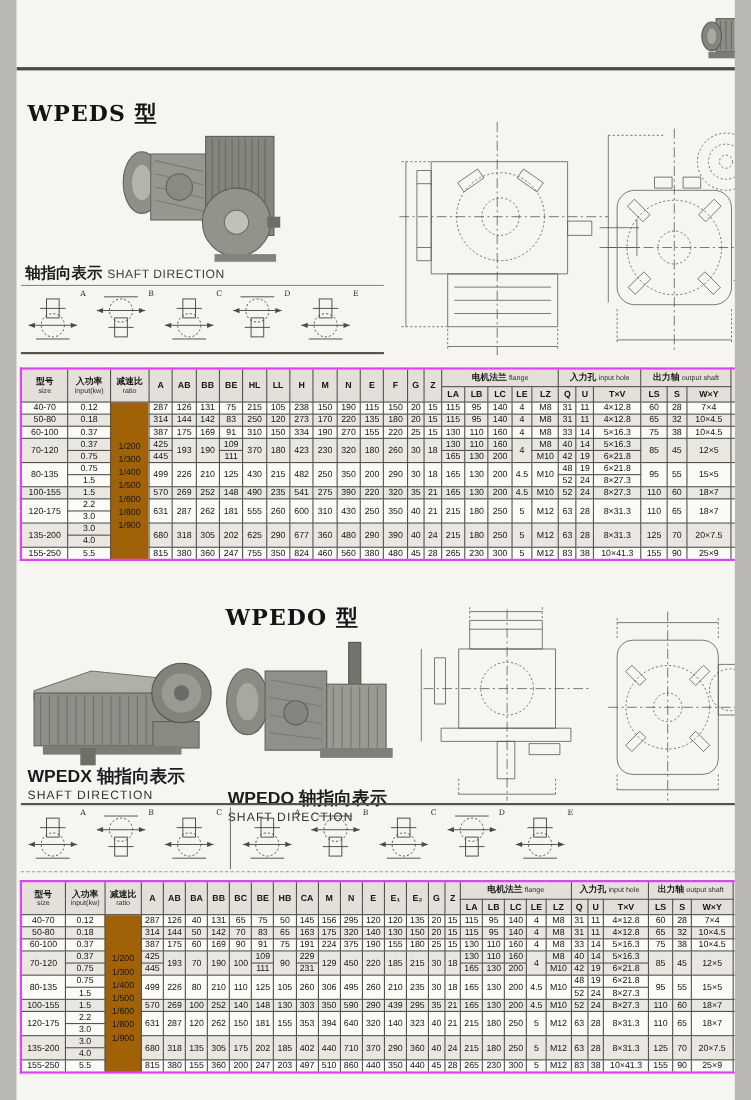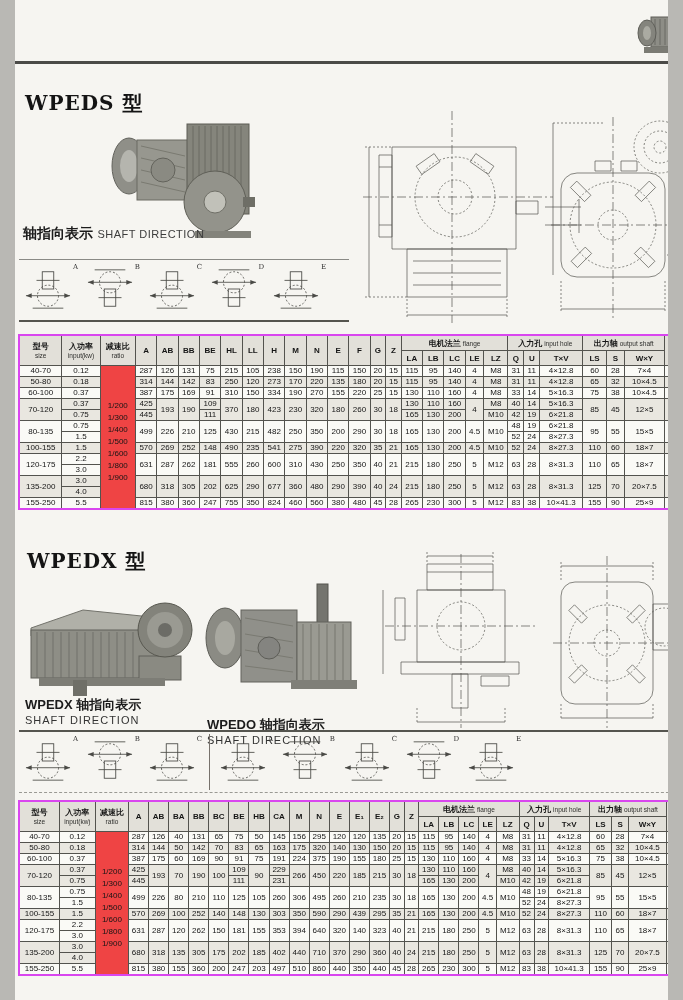--- a/index.html
+++ b/index.html
@@ -4,21 +4,21 @@
 <style>
   *{margin:0;padding:0;box-sizing:border-box}
   html,body{background:#b9b8b4}
   #page{position:relative;width:653px;height:1000px;margin:0 auto;background:#f6f5f1;overflow:hidden;
         font-family:"Liberation Sans",sans-serif;color:#1a1a1a}
   .topline{position:absolute;left:0;top:61px;width:683px;height:3px;background:#4b4b48}
   .abs{position:absolute}
   .model-title{font-family:"DejaVu Serif",serif;font-weight:bold;font-size:20px;letter-spacing:1px;color:#141414}
   .shaft-zh{font-weight:bold;font-size:14px;color:#1c1c1c}
   .shaft-en{font-size:11px;color:#3c3c3c;letter-spacing:.5px}
-  .shaft-zh2{font-weight:bold;font-size:13px;color:#1c1c1c}
+  .shaft-zh2{font-weight:bold;font-size:16px;color:#1c1c1c}
   .shaft-en2{font-size:11px;color:#333;letter-spacing:1px}
 
   
   .strip{display:flex;align-items:center}
   #strip1{left:4px;top:259px;width:330px;height:63px;border-top:1px solid #8a8a86;border-bottom:2px solid #55554f}
   #strip2{left:4px;top:730px;width:675px;height:63px;border-top:2px solid #55554f;border-bottom:1px dashed #9a9a94}
   .shaft-cell{position:relative;width:62px;height:56px;flex:0 0 auto}
   .shaft-cell svg{position:absolute;left:4px;top:4px}
   .shaft-cell.flip svg{transform:scale(1,-1)}
   .diag-label{position:absolute;right:3px;top:1px;font-size:7px;color:#333;font-family:"DejaVu Serif",serif}
@@ -26,21 +26,21 @@
   .strip-div{width:0;height:56px;border-left:1px solid #77726c;margin:0 4px}
 
   
   table{border-collapse:collapse;width:677px;table-layout:auto;font-size:8px;color:#151515;border:2px solid #d946ef}
   th,td{border:1px solid #53534e;text-align:center;vertical-align:middle;padding:0 1px;white-space:nowrap;background:#fafaf6}
   td{height:11px;line-height:10px}
   th{background:#e2e0d9;font-weight:bold;font-size:8px;line-height:9px;padding:1px}
   th div.en{font-size:6.5px;font-weight:normal;color:#2e2e2c}
   .en-inline{font-size:6.5px;font-weight:normal;margin-left:2px;color:#2e2e2c}
   tr.shade td{background:#e9e7e0}
-  td.ratio-cell{vertical-align:top;padding-top:34px;background:#ef4444}
+  td.ratio-cell{vertical-align:top;padding-top:34px;background:#a16207}
   td.ratio-cell div{line-height:12px}
   #table1{position:absolute;left:3px;top:334px}
   #table2{position:absolute;left:3px;top:800px}
 
   
   .draw{position:absolute}
   .draw line,.draw rect,.draw circle,.draw path,.draw ellipse{vector-effect:non-scaling-stroke}
 </style>
 </head>
 <body>
@@ -151,21 +151,21 @@
       <rect x="266" y="58" width="16" height="10"></rect>
     <line x1="198" y1="20" x2="198" y2="172"></line>
       <line x1="198" y1="20" x2="250" y2="20" stroke-dasharray="2 2"></line>
     <line x1="206" y1="206" x2="310" y2="206"></line>
       <line x1="206" y1="178" x2="206" y2="208" stroke-dasharray="2 2"></line>
       <line x1="310" y1="178" x2="310" y2="208" stroke-dasharray="2 2"></line>
     <line x1="322" y1="70" x2="322" y2="152"></line>
       <line x1="312" y1="152" x2="336" y2="152"></line>
   </svg>
 
-  <div class="abs" style="left:8px;top:224px">
+  <div class="abs" style="left:8px;top:240px">
     <span class="shaft-zh">轴指向表示</span>
     <span class="shaft-en">SHAFT DIRECTION</span>
   </div>
 
   <div id="strip1" class="abs strip">
     <div class="shaft-cell">
       <svg width="50" height="46" viewBox="0 0 52 48">
           <use href="#sym-shaft"></use>
         </svg>
       <span class="diag-label">A</span>
@@ -564,21 +564,21 @@
           <td>38</td>
           <td>10×41.3</td>
           <td>155</td>
           <td>90</td>
           <td>25×9</td>
           <td>470</td>
         </tr>
       </tbody>
     </table>
 
-  <div class="abs model-title" style="left:12px;top:548px">WPEDX 型</div>
+  <div class="abs model-title" style="left:190px;top:548px">WPEDO 型</div>
 
   <svg class="abs" style="left:6px;top:578px" width="172" height="118" viewBox="0 0 172 118">
     <polygon points="10,50 62,32 140,40 140,52 10,58" fill="#b0b0a8" stroke="#72726b"></polygon>
     <rect x="10" y="52" width="128" height="48" fill="#8e8e86" stroke="#60605a"></rect>
     <g stroke="#70706a">
         <line x1="16" y1="54" x2="16" y2="100"></line>
         <line x1="24" y1="54" x2="24" y2="100"></line>
         <line x1="32" y1="54" x2="32" y2="100"></line>
         <line x1="40" y1="54" x2="40" y2="100"></line>
         <line x1="48" y1="54" x2="48" y2="100"></line>
@@ -918,21 +918,21 @@
           <td rowspan="2">70-120</td>
           <td>0.37</td>
           <td>425</td>
           <td rowspan="2">193</td>
           <td rowspan="2">70</td>
           <td rowspan="2">190</td>
           <td rowspan="2">100</td>
           <td>109</td>
           <td rowspan="2">90</td>
           <td>229</td>
-          <td rowspan="2">266</td>
+          <td rowspan="2">129</td>
           <td rowspan="2">450</td>
           <td rowspan="2">220</td>
           <td rowspan="2">185</td>
           <td rowspan="2">215</td>
           <td rowspan="2">30</td>
           <td rowspan="2">18</td>
           <td>130</td>
           <td>110</td>
           <td>160</td>
           <td rowspan="2">4</td>

